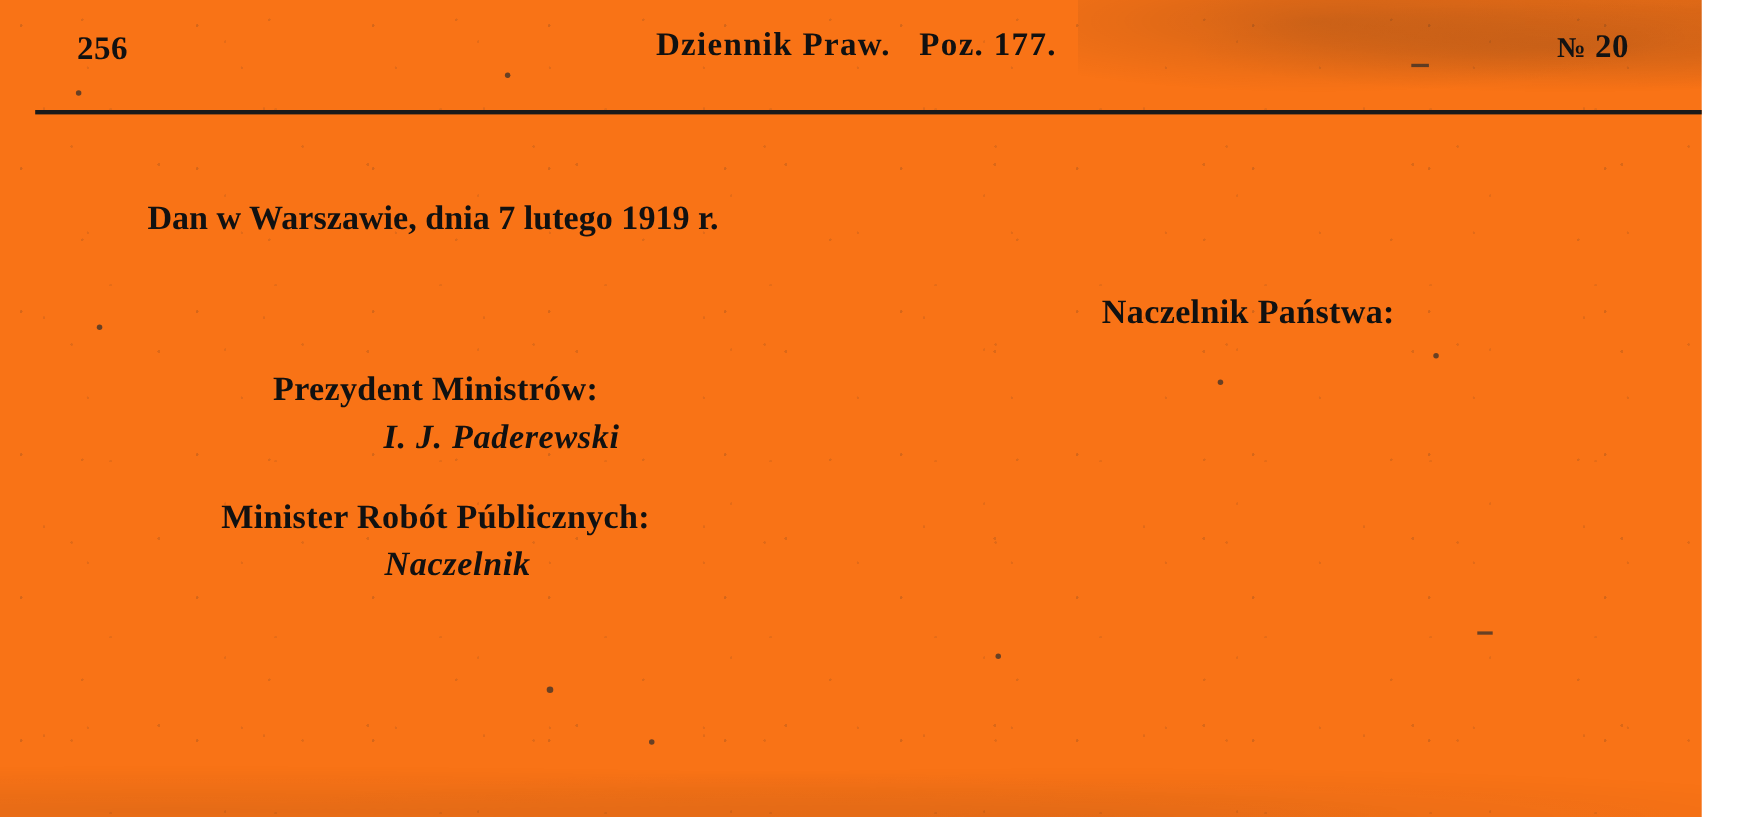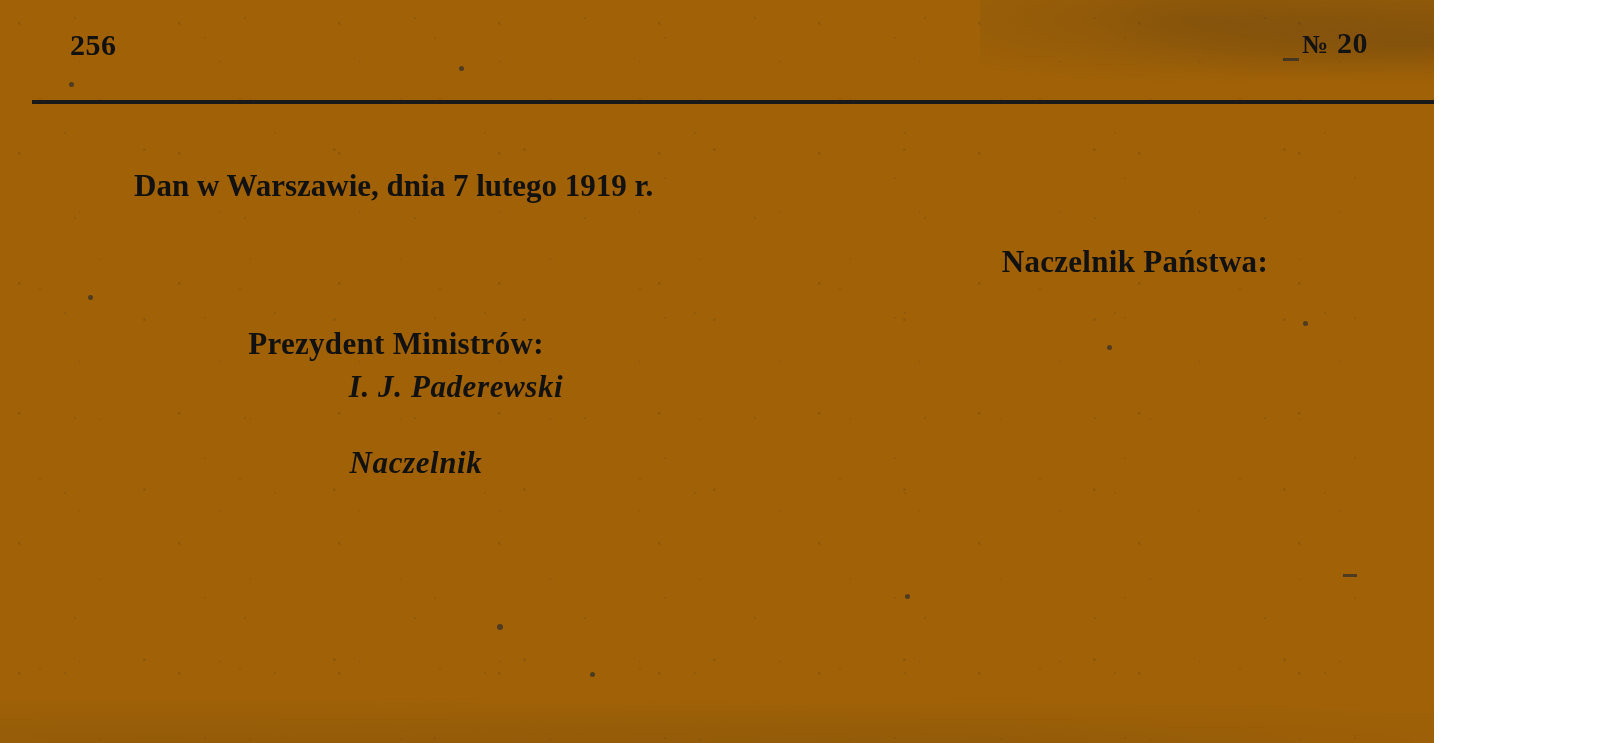--- a/index.html
+++ b/index.html
@@ -6,23 +6,23 @@
     margin: 0;
     padding: 0;
     background: #ffffff;
   }
   body {
     font-family: "Liberation Serif", serif;
     color: #111111;
   }
   .page {
     position: relative;
-    width: 1434px;
+    width: 1547px;
     height: 743px;
-    background: #a16207;
+    background: #f97316;
     overflow: hidden;
   }
 
   
   .speckle {
     position: absolute;
     inset: 0;
     pointer-events: none;
     opacity: 0.55;
     background-image:
@@ -127,49 +127,49 @@
     text-align-last: left;
   }
   .art-body .indent { display: inline-block; width: 92px; }
   .art-label {
     font-weight: 800;
     letter-spacing: 0.4px;
   }
   .art-gap { display: inline-block; width: 18px; }
 
   .dated {
-    margin-top: 26px;
+    margin-top: 38px;
     font-size: 31px;
     line-height: 40px;
     font-weight: 600;
   }
   .dated .indent { display: inline-block; width: 100px; }
 
   
-  .sig-block { margin-top: 36px; }
+  .sig-block { margin-top: 46px; }
   .sig-right {
     text-align: right;
     padding-right: 300px;
   }
   .sig-title {
     font-size: 31px;
     font-weight: 600;
     line-height: 40px;
     letter-spacing: 0.3px;
   }
   .sig-name {
     font-family: "Liberation Serif", serif;
     font-style: italic;
     font-size: 31px;
     font-weight: 600;
     line-height: 46px;
     letter-spacing: 0.6px;
   }
   .sig-center-1 {
-    margin-top: 42px;
+    margin-top: 30px;
     text-align: center;
     padding-right: 810px;
   }
   .sig-center-1 .sig-name { padding-left: 120px; }
   .sig-center-2 {
     margin-top: 30px;
     text-align: center;
     padding-right: 810px;
   }
   .sig-center-2 .sig-name { padding-left: 40px; }
@@ -182,20 +182,23 @@
     pointer-events: none;
   }
 </style>
 </head>
 <body>
 
 <div class="page">
 
   <div class="running-head">
     <div class="folio">256</div>
+    <div class="head-title">
+      <span>Dziennik Praw.</span><span class="sp"></span><span>Poz. 177.</span>
+    </div>
     <div class="issue">
       <span class="numero">№</span>
       <span>20</span>
     </div>
   </div>
 
   <div class="rule"></div>
 
   <div class="body-col">
 
@@ -207,20 +210,21 @@
     <div class="sig-block sig-right">
       <div class="sig-title">Naczelnik Państwa:</div>
     </div>
 
     <div class="sig-block sig-center-1">
       <div class="sig-title">Prezydent Ministrów:</div>
       <div class="sig-name">I. J. Paderewski</div>
     </div>
 
     <div class="sig-block sig-center-2">
+      <div class="sig-title">Minister Robót Públicznych:</div>
       <div class="sig-name">Naczelnik</div>
     </div>
 
   </div>
 
   <div class="mark" style="left:1343px; top:574px; width:14px; height:3px;"></div>
   <div class="mark" style="left:1283px; top:58px; width:16px; height:3px;"></div>
   <div class="mark" style="left:497px; top:624px; width:6px; height:6px; border-radius:50%;"></div>
   <div class="mark" style="left:1107px; top:345px; width:5px; height:5px; border-radius:50%;"></div>
   <div class="mark" style="left:1303px; top:321px; width:5px; height:5px; border-radius:50%;"></div>

